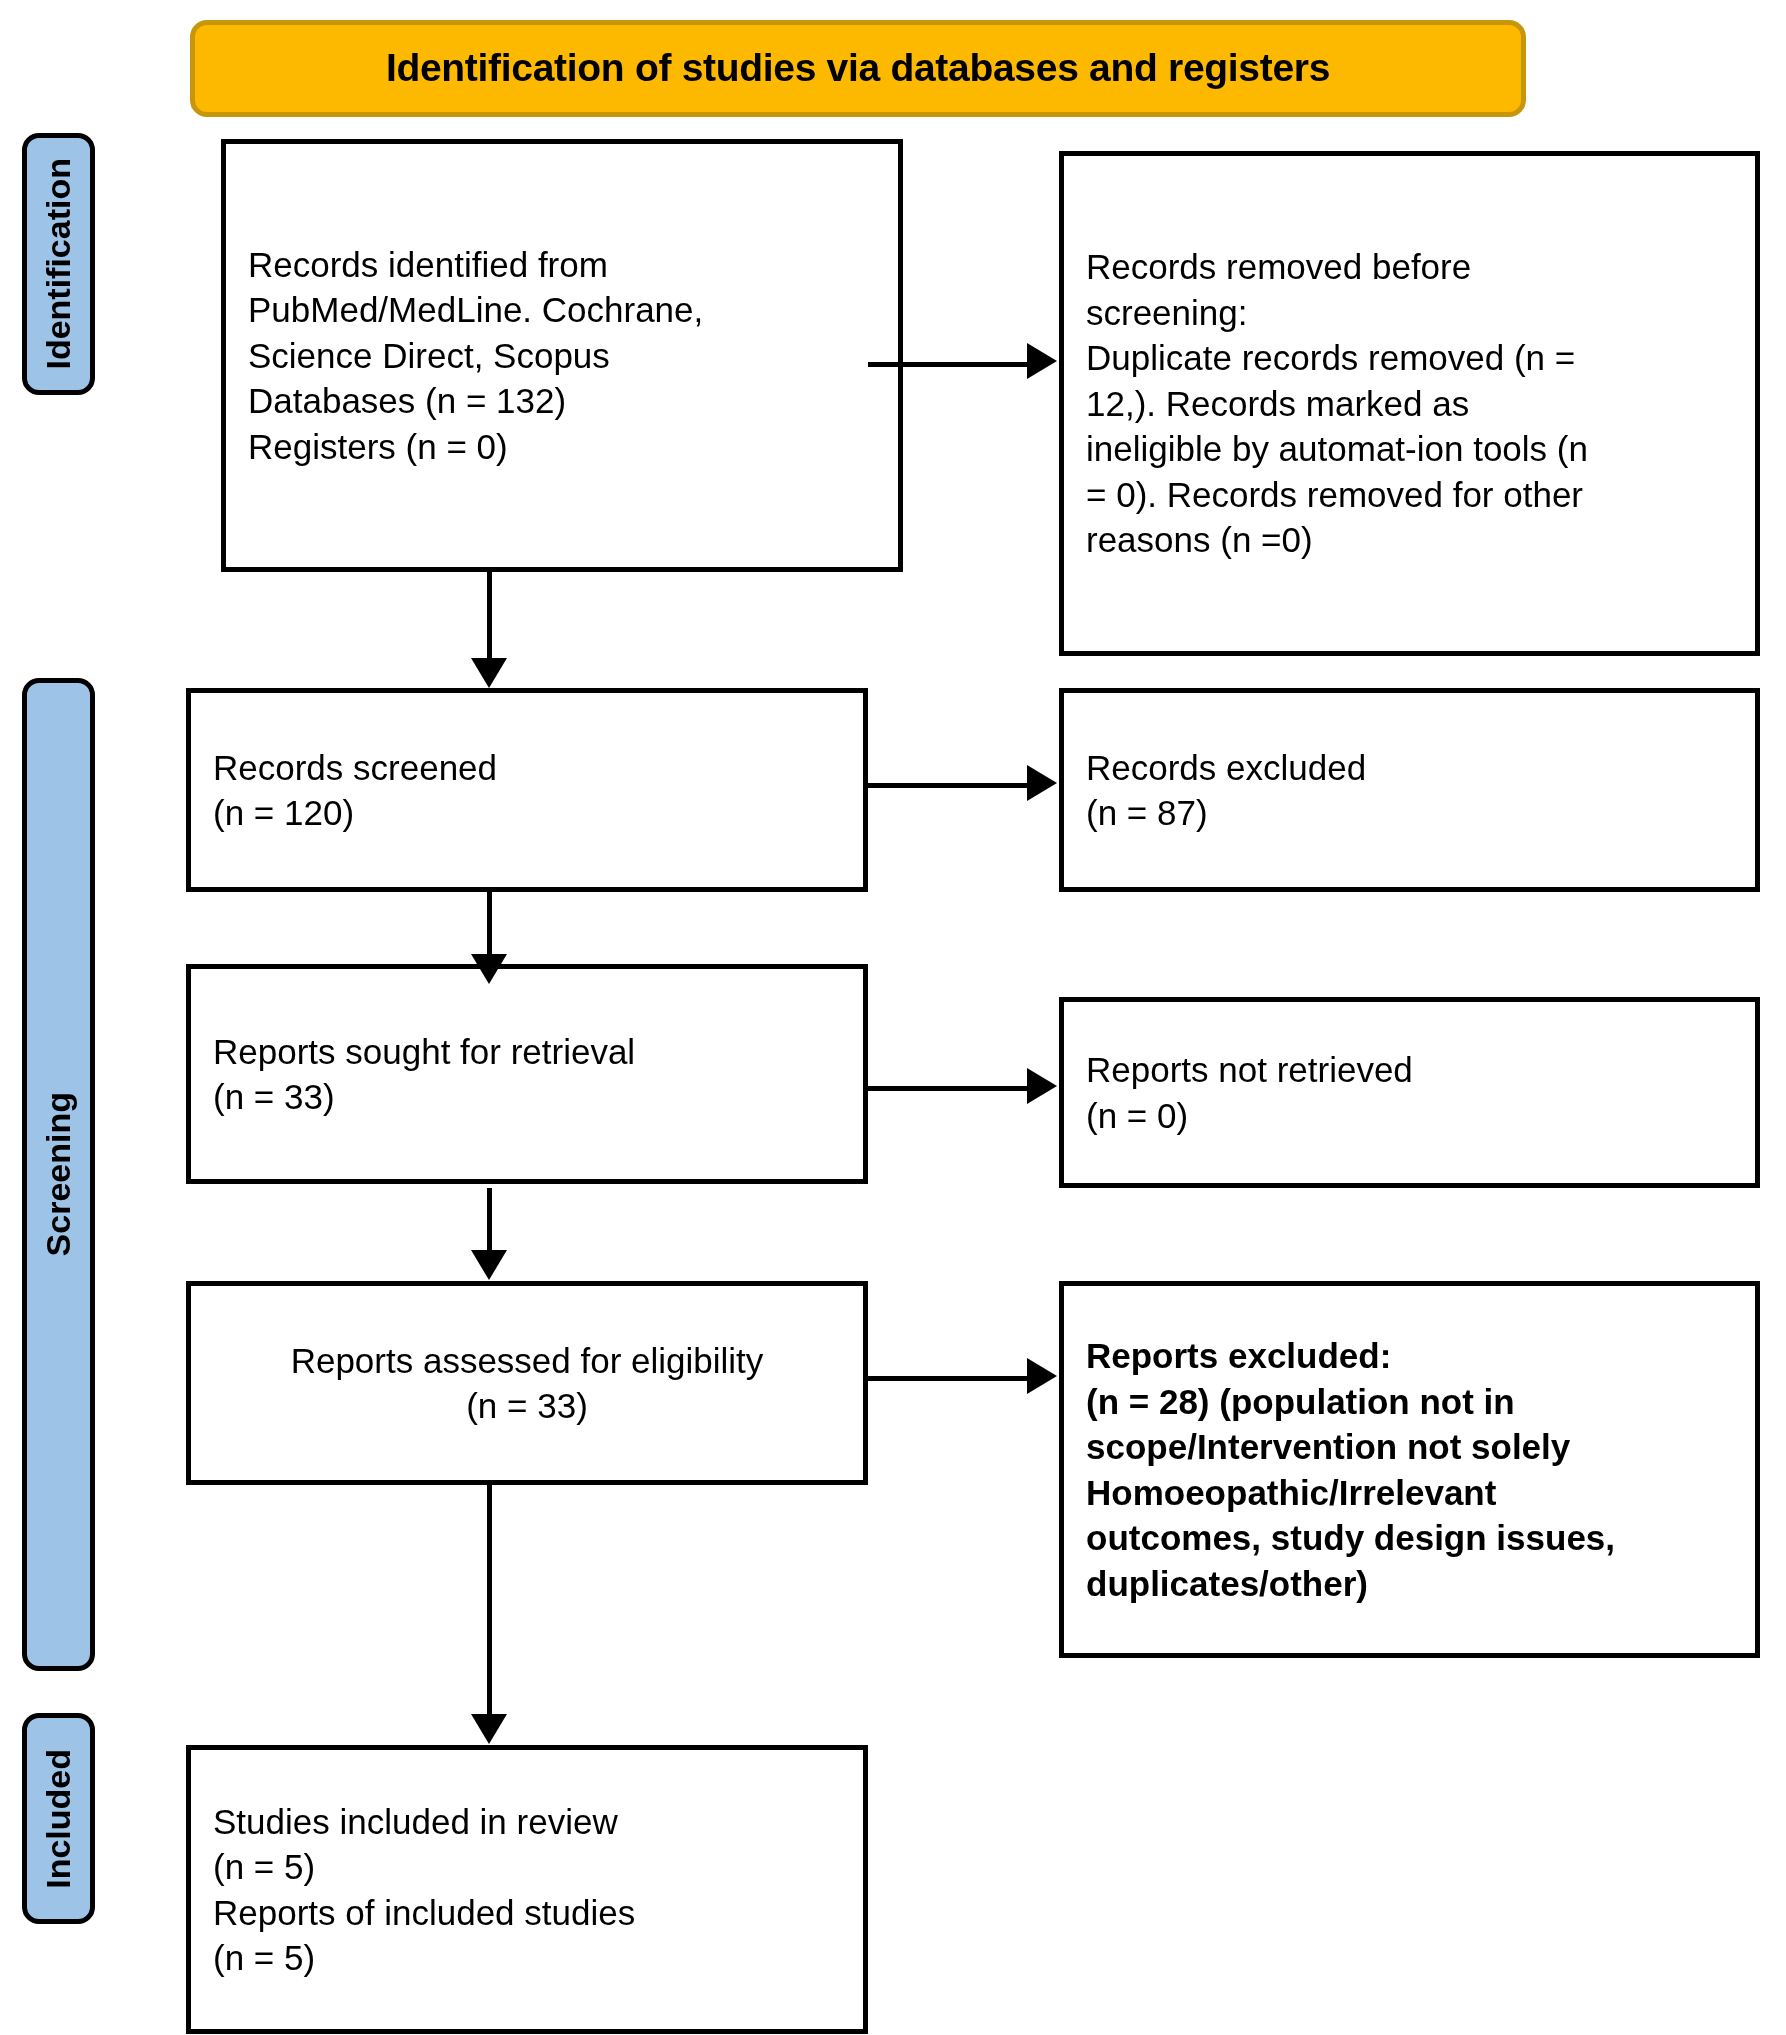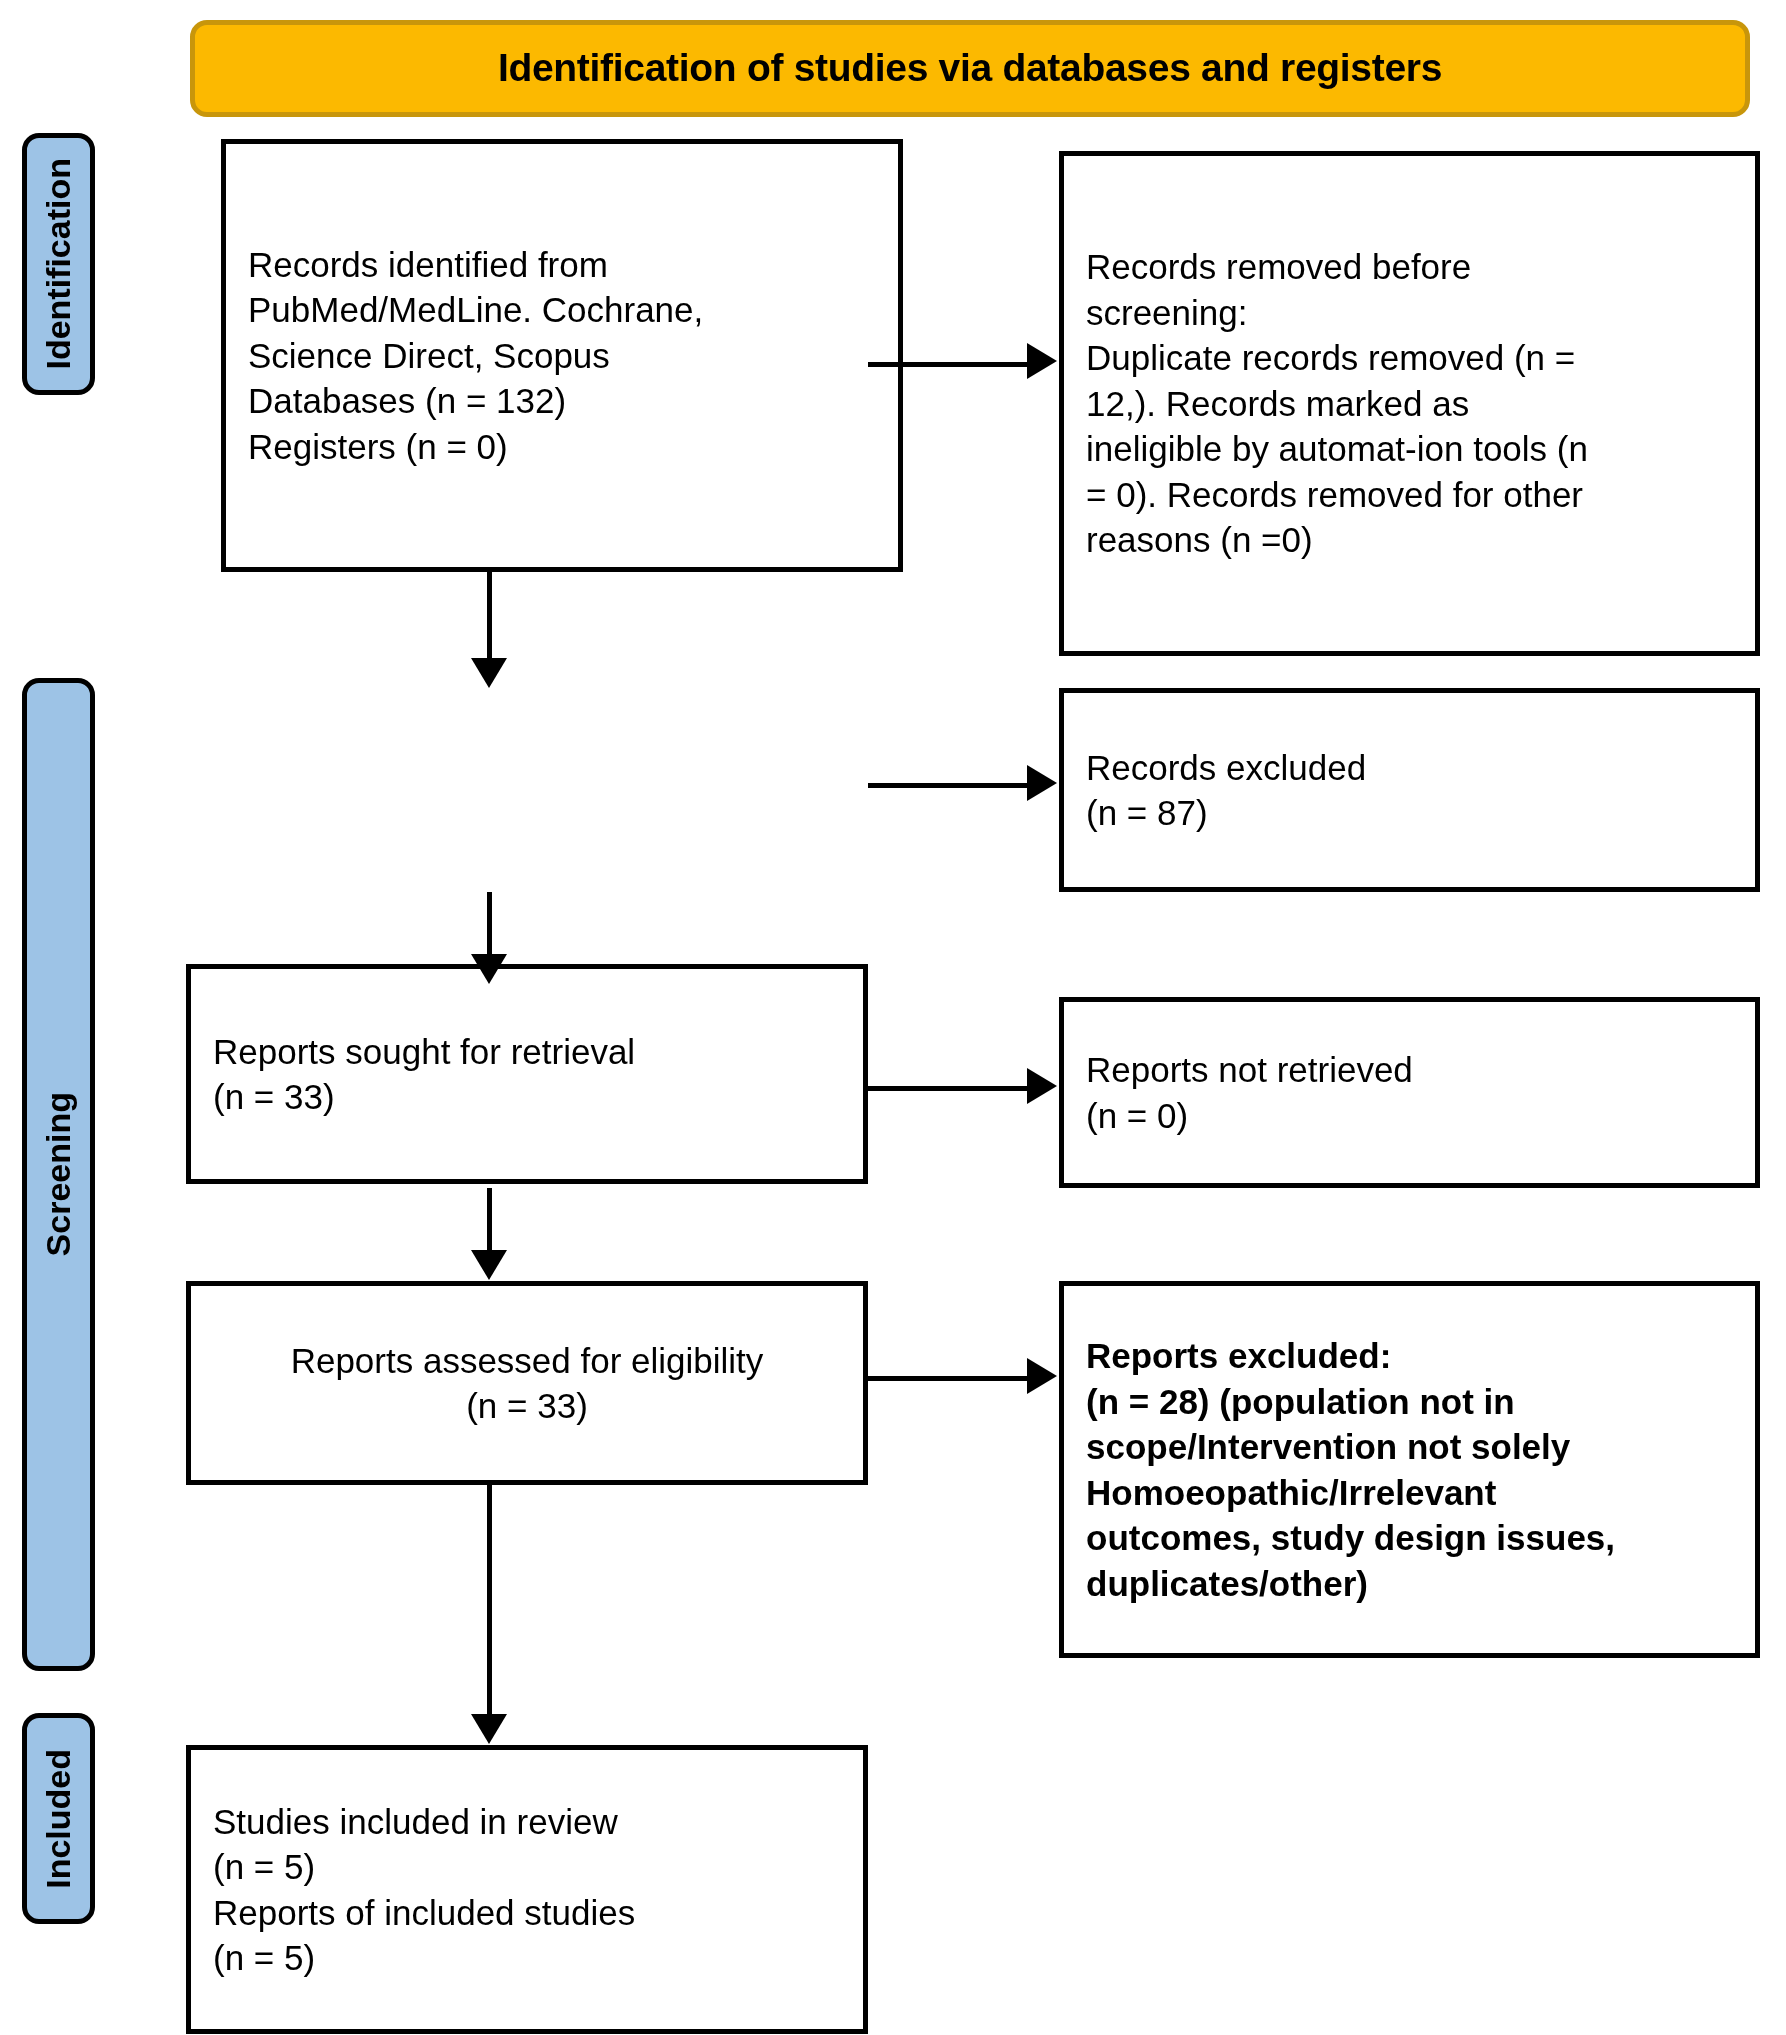--- a/index.html
+++ b/index.html
@@ -18,21 +18,21 @@
     height: 2035px;
     background: #ffffff;
     overflow: hidden;
   }
 
   
   .banner {
     position: absolute;
     left: 190px;
     top: 19.6px;
-    width: 1560px;
+    width: 1336px;
     height: 97px;
     background: #FCB900;
     border: 5.9px solid #C8960B;
     border-radius: 17px;
     box-sizing: border-box;
     display: flex;
     align-items: center;
     justify-content: center;
   }
   .banner-text {
@@ -181,20 +181,24 @@
   <div class="box col-right" id="box-removed">
     <div class="box-text">Records removed before
 screening:
 Duplicate records removed (n =
 12,). Records marked as
 ineligible by automat-ion tools (n
 = 0). Records removed for other
 reasons (n =0)</div>
   </div>
 
+  <div class="box col-left" id="box-screened">
+    <div class="box-text">Records screened
+(n = 120)</div>
+  </div>
   <div class="box col-right" id="box-excluded">
     <div class="box-text">Records excluded
 (n = 87)</div>
   </div>
 
   <div class="box col-left" id="box-sought">
     <div class="box-text">Reports sought for retrieval
 (n = 33)</div>
   </div>
   <div class="box col-right" id="box-notretrieved">

